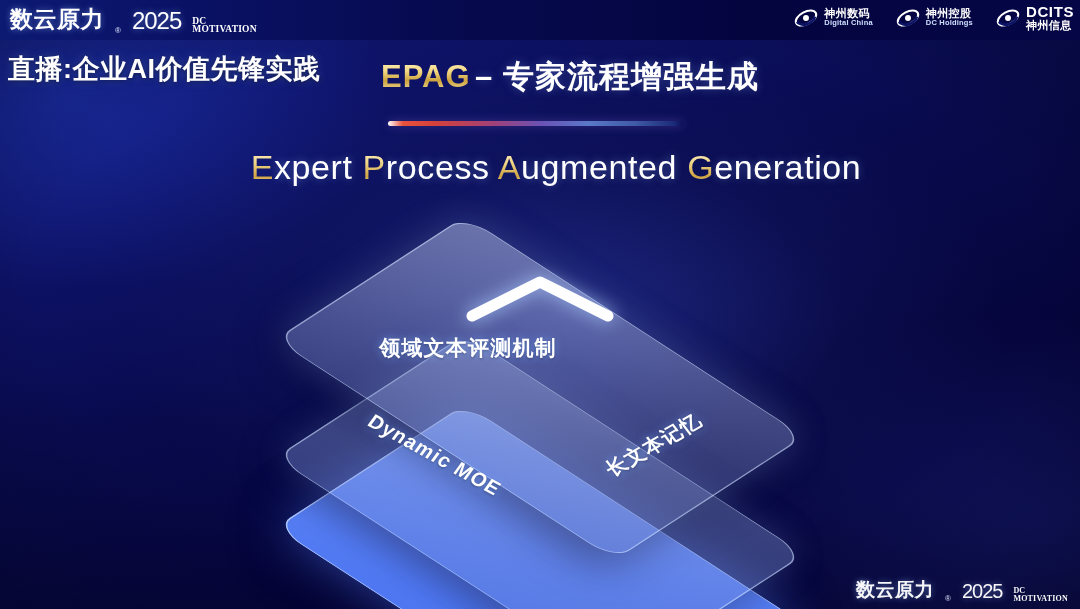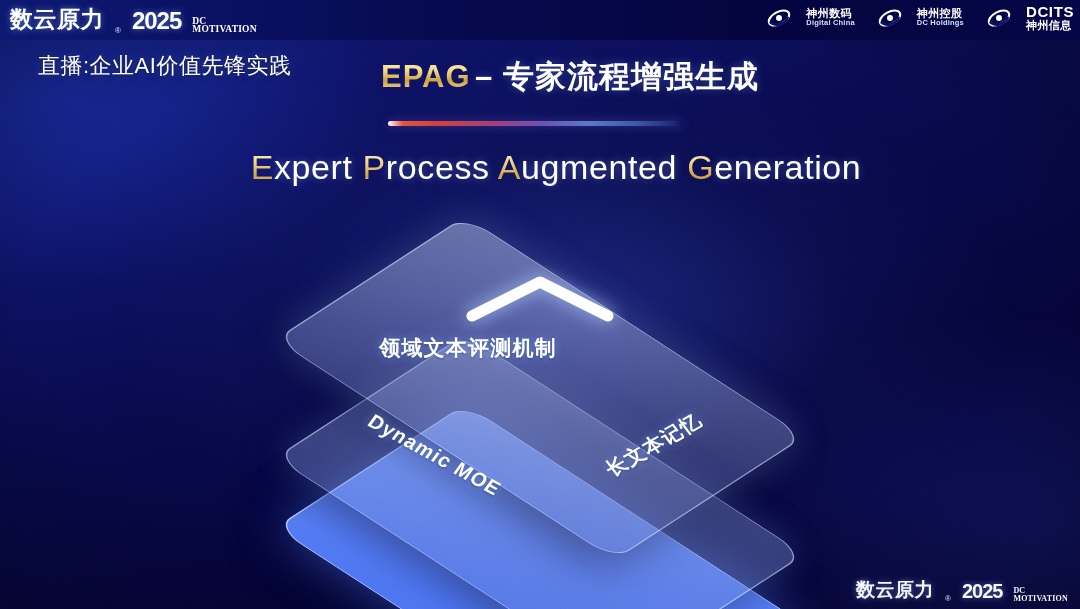--- a/index.html
+++ b/index.html
@@ -32,43 +32,42 @@
     background:linear-gradient(90deg,#0d1a72 0%,#0a1266 16%,#060a4e 42%,#04043f 70%,#050646 100%);
     z-index:6;
   }
   .brand-logo { display:flex; align-items:flex-end; gap:11px; }
   .brand-cn {
     font-weight:bold; letter-spacing:.5px; color:#ffffff;
     text-shadow:0 0 6px rgba(150,190,255,.55);
   }
   .brand-reg { font-size:8px; vertical-align:super; color:#dfe8ff; }
   .brand-year {
-    font-weight:bold; color:#ffffff; letter-spacing:-1px;
+    font-weight:normal; color:#ffffff; letter-spacing:-1px;
     text-shadow:0 0 6px rgba(150,190,255,.55);
   }
   .brand-dc { line-height:.92; color:#ffffff; font-weight:bold; letter-spacing:.2px;font-family:Liberation Serif, serif; }
 
   #top-left-logo { position:absolute; left:10px; top:4px; z-index:8; }
   #top-left-logo .brand-cn   { font-size:23px; }
   #top-left-logo .brand-year { font-size:24px; }
   #top-left-logo .brand-dc   { font-size:9.5px; padding-bottom:1px; }
 
   #live-title {
     position:absolute; left:8px; top:51px; z-index:8;
-    font-size:22px; font-weight:normal; color:#ffffff; letter-spacing:.5px;
+    font-size:27px; font-weight:bold; color:#ffffff; letter-spacing:.5px;
     text-shadow:0 1px 5px rgba(0,0,0,.55), 0 0 10px rgba(120,170,255,.35);
-    margin-left:30px;
   }
 
   
   #partners {
     position:absolute; right:6px; top:4px; z-index:8;
     display:flex; align-items:center; gap:22px;
   }
-  .partner { display:flex; align-items:center; gap:14px; }
+  .partner { display:flex; align-items:center; gap:5px; }
   .swoosh { width:26px; height:26px; flex:0 0 auto; }
   .p-text { display:flex; flex-direction:column; line-height:1.05; }
   .p-cn { font-size:11px; font-weight:bold; color:#fff; letter-spacing:.4px; }
   .p-en { font-size:7.5px; font-weight:bold; color:#cfe0ff; letter-spacing:.2px; }
   .p-big { font-size:15px; font-weight:bold; color:#ffffff; letter-spacing:.6px; }
 
   
   #headline {
     position:absolute; left:0; top:56px; width:1080px; text-align:center; z-index:7;
   }

